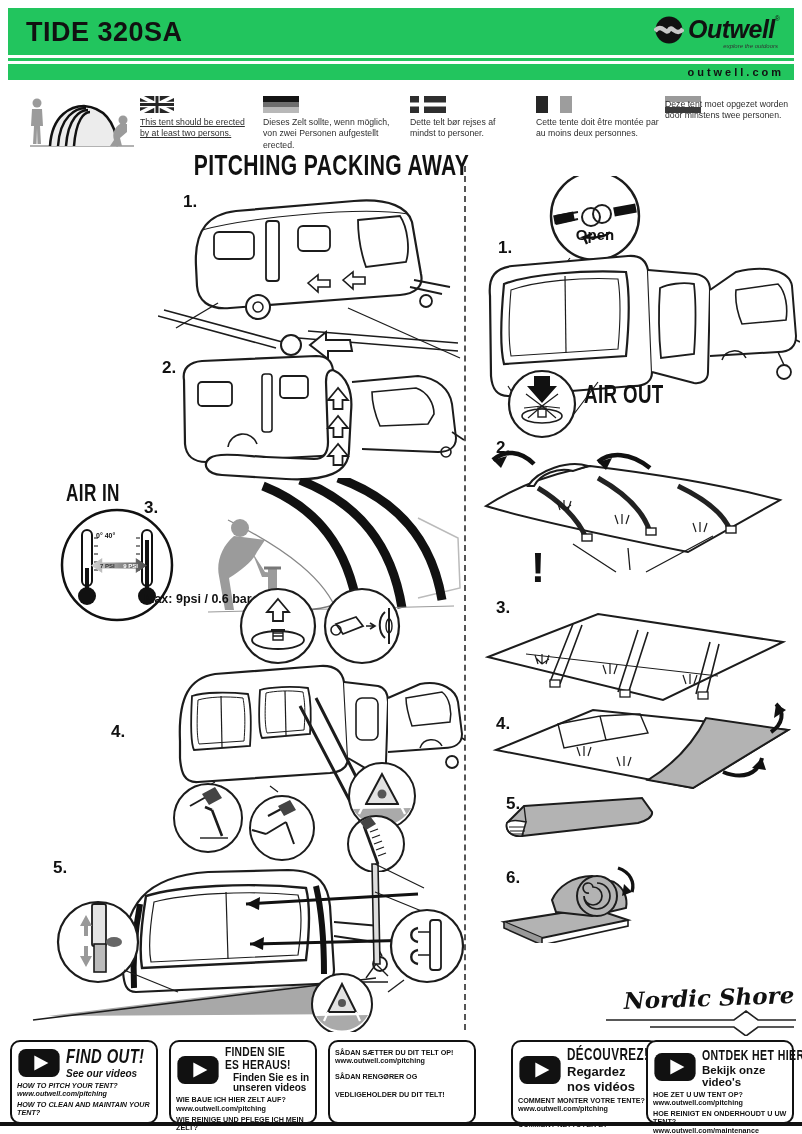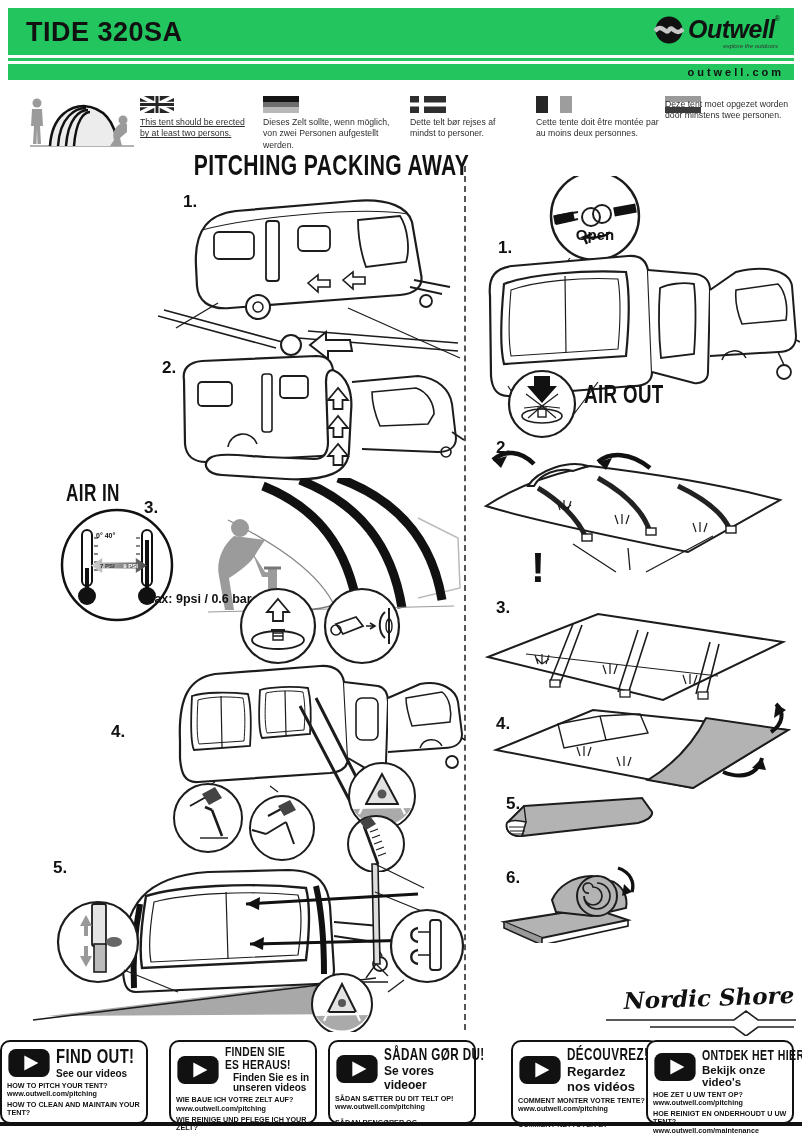--- a/index.html
+++ b/index.html
@@ -82,21 +82,21 @@
   </span>
   <div class="abs notice" style="left:140px;top:117px;width:112px;text-decoration:underline;">This tent should be erected by at least two persons.</div>
 
   <span class="il" style="left:263px;top:96px;width:36px;height:17px;">
     <svg viewBox="0 0 36 17">
       <rect width="36" height="6" fill="#141414"></rect>
       <rect y="6" width="36" height="5.5" fill="#6e6e6e"></rect>
       <rect y="11.5" width="36" height="5.5" fill="#b8b8b8"></rect>
     </svg>
   </span>
-  <div class="abs notice" style="left:263px;top:117px;width:132px;">Dieses Zelt sollte, wenn möglich, von zwei Personen aufgestellt werden.</div>
+  <div class="abs notice" style="left:263px;top:117px;width:132px;">Dieses Zelt sollte, wenn möglich, von zwei Personen aufgestellt erected.</div>
 
   <span class="il" style="left:410px;top:96px;width:36px;height:17px;">
     <svg viewBox="0 0 36 17">
       <rect width="36" height="17" fill="#2e2e2e"></rect>
       <rect x="9" width="5" height="17" fill="#fff"></rect>
       <rect y="6.5" width="36" height="4" fill="#fff"></rect>
     </svg>
   </span>
   <div class="abs notice" style="left:410px;top:117px;width:108px;">Dette telt bør rejses af mindst to personer.</div>
 
@@ -422,21 +422,21 @@
   </span>
 
   <span class="abs script" style="left:618px;top:984px;width:182px;text-align:center;font-size:23px;transform:rotate(-2deg);">Nordic Shore</span>
   <span class="il" style="left:606px;top:1010px;width:192px;height:26px;">
     <svg viewBox="0 0 192 26" fill="none" stroke="#222">
       <path d="M0 10 H128 l12 -9 12 9 H190" stroke-width="1.6"></path>
       <path d="M44 17 H128 l12 9 12 -9 H188" stroke-width="1.6"></path>
     </svg>
   </span>
 
-  <div class="vbox" style="left:0;">
+  <div class="vbox" style="left:10px;font-style:italic;">
     <div class="vhead">
       <span class="il" style="position:relative;width:44px;height:30px;flex:0 0 auto;">
         <svg viewBox="0 0 46 32">
             <rect x="1" y="1" width="44" height="30" rx="8" fill="#111"></rect>
             <polygon points="18,8 33,16 18,24" fill="#fff"></polygon>
           </svg>
       </span>
       <div class="vh-col">
         <div><span class="cn" style="font-size:19px;">FIND OUT!</span></div>
         <div class="sub" style="font-size:10px;">See our videos</div>
@@ -454,39 +454,27 @@
         <svg viewBox="0 0 46 32">
             <rect x="1" y="1" width="44" height="30" rx="8" fill="#111"></rect>
             <polygon points="18,8 33,16 18,24" fill="#fff"></polygon>
           </svg>
       </span>
       <div class="vh-col">
         <div><span class="cnw" style="font-size:12.5px;">FINDEN SIE ES HERAUS!</span></div>
         <div class="sub" style="font-size:10px;line-height:1.05;margin-left:8px;">Finden Sie es in unseren videos</div>
       </div>
     </div>
-    <div class="q">WIE BAUE ICH VOTRE ZELT AUF?</div>
+    <div class="q">WIE BAUE ICH HIER ZELT AUF?</div>
     <div class="u">www.outwell.com/pitching</div>
-    <div class="q">WIE REINIGE UND PFLEGE ICH YOUR ZELT?</div>
+    <div class="q">WIE REINIGE UND PFLEGE ICH MEIN ZELT?</div>
     <div class="u">www.outwell.com/maintenance</div>
   </div>
 
   <div class="vbox" style="left:328px;">
-    <div class="vhead">
-      <span class="il" style="position:relative;width:44px;height:30px;flex:0 0 auto;">
-        <svg viewBox="0 0 46 32">
-            <rect x="1" y="1" width="44" height="30" rx="8" fill="#111"></rect>
-            <polygon points="18,8 33,16 18,24" fill="#fff"></polygon>
-          </svg>
-      </span>
-      <div class="vh-col">
-        <div><span class="cn" style="font-size:15px;">SÅDAN GØR DU!</span></div>
-        <div class="sub" style="font-size:12px;">Se vores videoer</div>
-      </div>
-    </div>
     <div class="q">SÅDAN SÆTTER DU DIT TELT OP!</div>
     <div class="u">www.outwell.com/pitching</div>
     <div class="q" style="display:inline;">SÅDAN RENGØRER OG VEDLIGEHOLDER DU DIT TELT!</div>
     
   </div>
 
   <div class="vbox" style="left:511px;">
     <div class="vhead">
       <span class="il" style="position:relative;width:44px;height:30px;flex:0 0 auto;">
         <svg viewBox="0 0 46 32">

